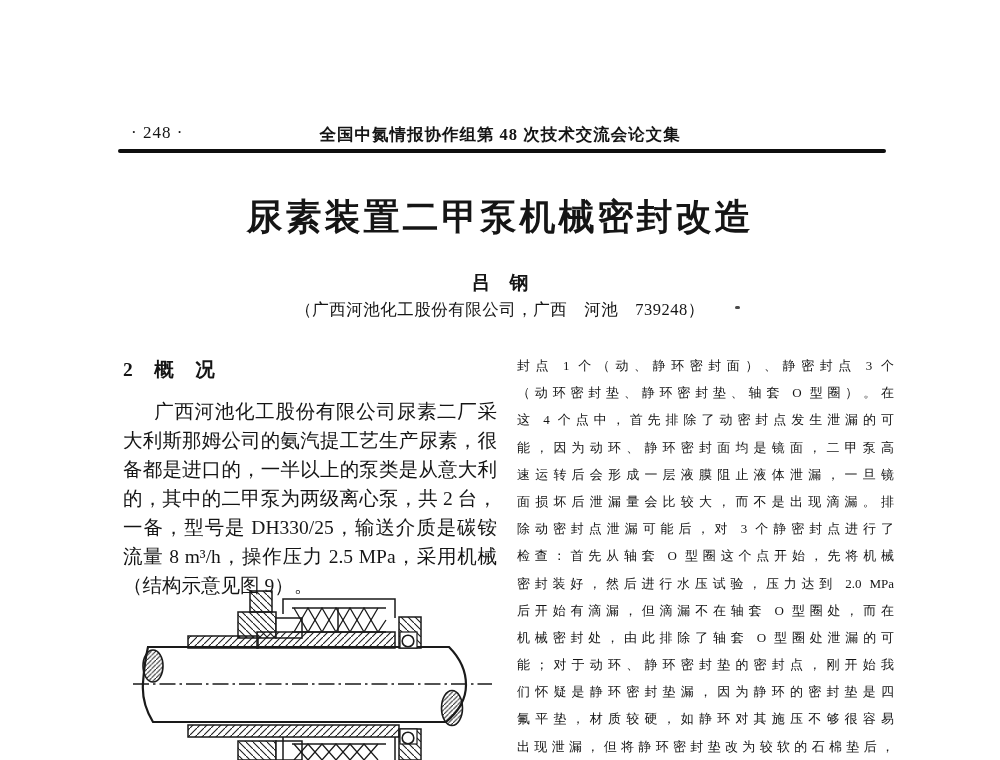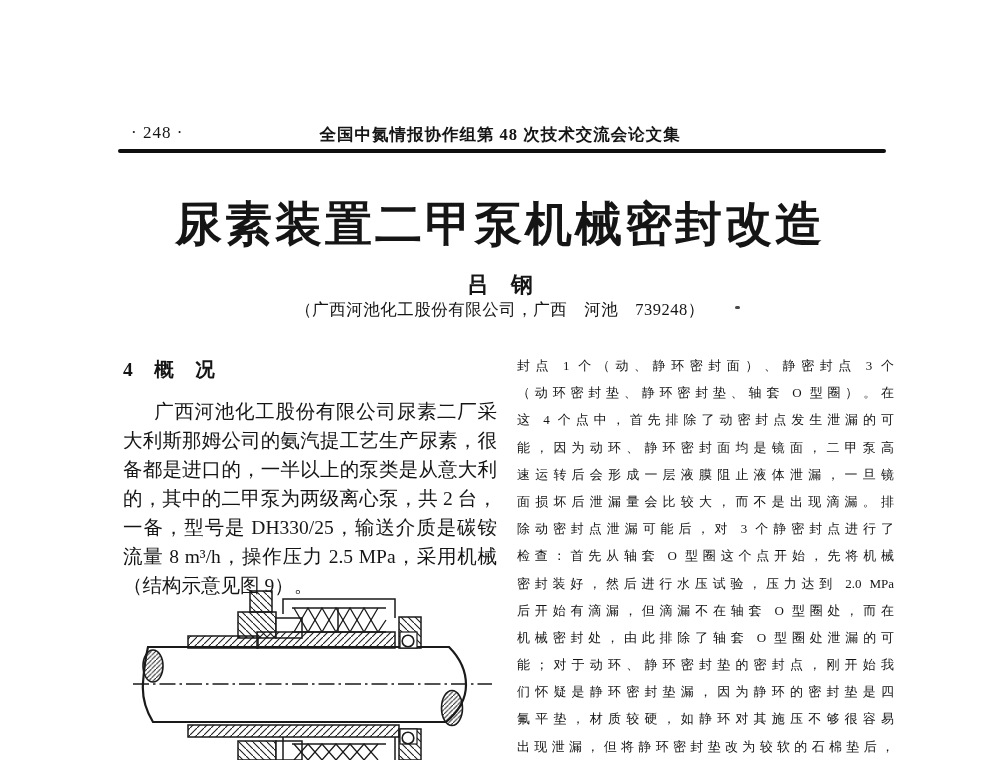--- a/index.html
+++ b/index.html
@@ -16,26 +16,26 @@
     position:absolute;left:0;top:124px;width:100%;text-align:center;
     font-size:16.5px;font-weight:bold;letter-spacing:1px;
   }
   .hdr-rule{
     position:absolute;left:118px;top:149px;width:768px;height:3.5px;
     background:#0e0e0e;border-radius:2px;
   }
   
   .paper-title{
     position:absolute;left:0;top:193px;width:100%;text-align:center;
-    font-size:47px;font-weight:bold;letter-spacing:3px;
+    font-size:36px;font-weight:bold;letter-spacing:3px;
     font-family:"Liberation Sans","DejaVu Sans",sans-serif;
   }
   .author{
     position:absolute;left:0;top:270px;width:100%;text-align:center;
-    font-size:22px;font-weight:bold;
+    font-size:19px;font-weight:bold;
   }
   .affiliation{
     position:absolute;left:0;top:299px;width:100%;text-align:center;
     font-size:16.5px;letter-spacing:.5px;
   }
   
   .col-left{position:absolute;left:123px;top:356px;width:374px;}
   .col-right{position:absolute;left:517px;top:352px;width:377px;}
   .sec-heading{
     font-size:19.5px;font-weight:bold;line-height:28px;margin:0 0 13px 0;
@@ -65,21 +65,21 @@
 
 <div class="hdr-num">· 248 ·</div>
 <div class="hdr-title">全国中氮情报协作组第 48 次技术交流会论文集</div>
 <div class="hdr-rule"></div>
 
 <div class="paper-title">尿素装置二甲泵机械密封改造</div>
 <div class="author">吕　钢</div>
 <div class="affiliation">（广西河池化工股份有限公司，广西　河池　739248）</div>
 
 <div class="col-left">
-  <div class="sec-heading">4　概　况</div>
+  <div class="sec-heading">2　概　况</div>
   <div class="line indent">广西河池化工股份有限公司尿素二厂采用意</div>
   <div class="line">大利斯那姆公司的氨汽提工艺生产尿素，很多设</div>
   <div class="line">备都是进口的，一半以上的泵类是从意大利进口</div>
   <div class="line">的，其中的二甲泵为两级离心泵，共 2 台，一开</div>
   <div class="line">一备，型号是 DH330/25，输送介质是碳铵液，</div>
   <div class="line">流量 8 m³/h，操作压力 2.5 MPa，采用机械密封</div>
   <div class="line flush-last">（结构示意见图 9）。</div>
 </div>
 
 <div class="col-right">

